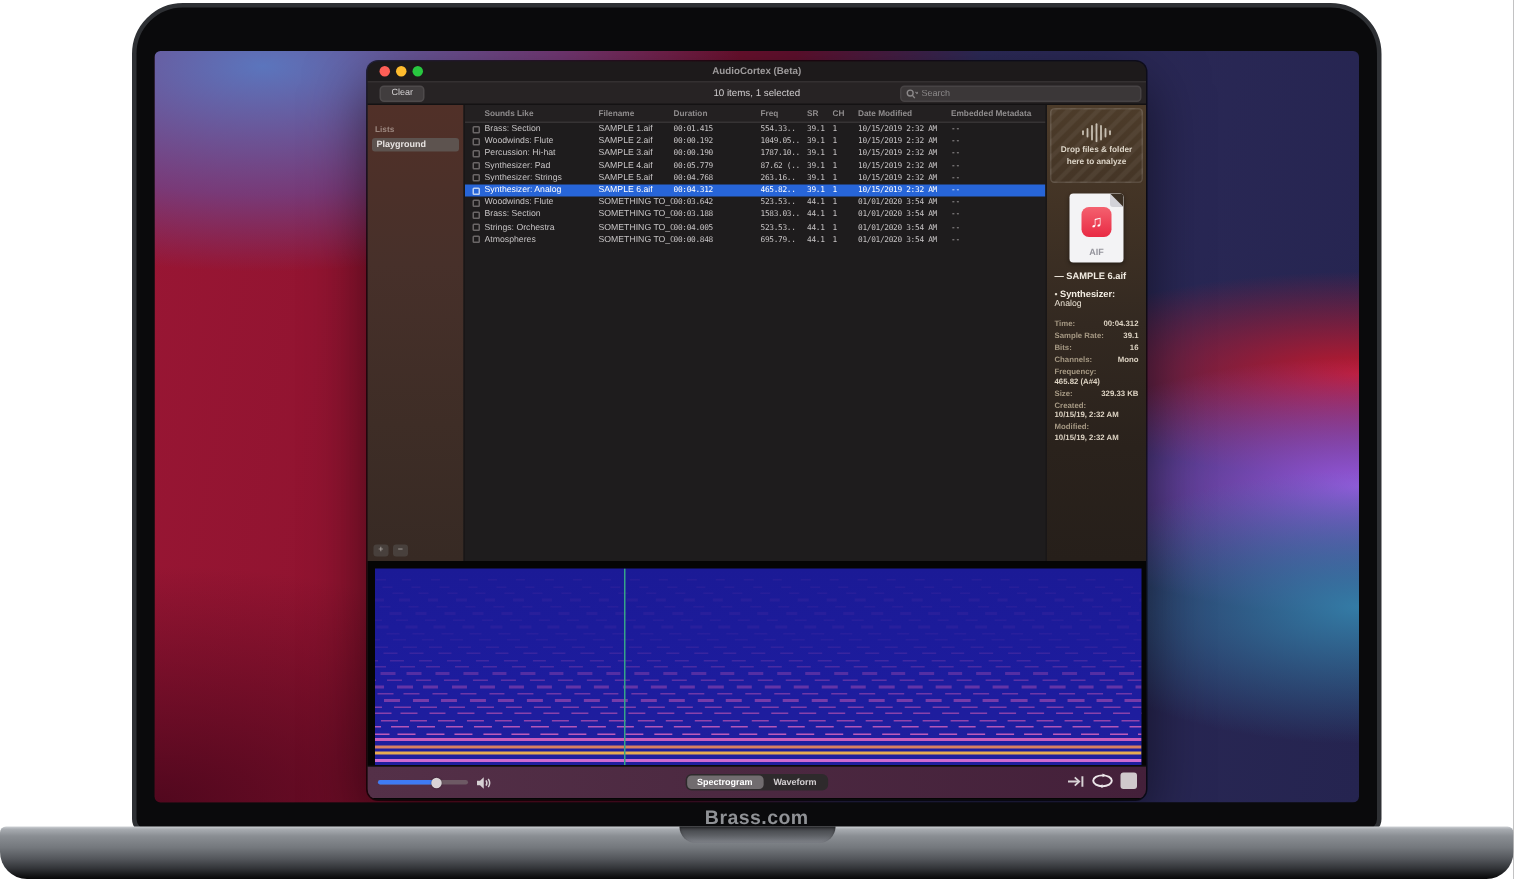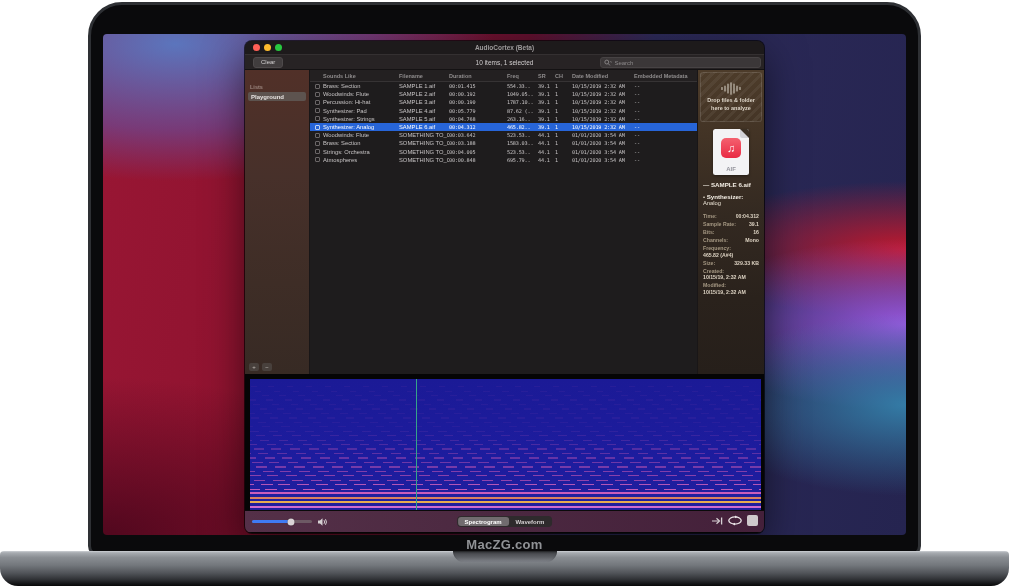--- a/index.html
+++ b/index.html
@@ -439,19 +439,19 @@
               <path d="M8 0.6 L10.4 1.9 L8 3.2 Z" fill="#ece6e9"></path>
               <path d="M8 7.8 L5.6 9.1 L8 10.4 Z" fill="#ece6e9"></path>
             </svg>
             <div class="stop-btn"></div>
           </div>
         </div>
         <div class="win-bottom-edge"></div>
       </div>
     </div>
 
-    <div class="bezel-label">MacZG.com</div>
+    <div class="bezel-label">Brass.com</div>
   </div>
 
   <div class="base">
     <div class="notch"></div>
   </div>
 </div>
 
 </body></html>

